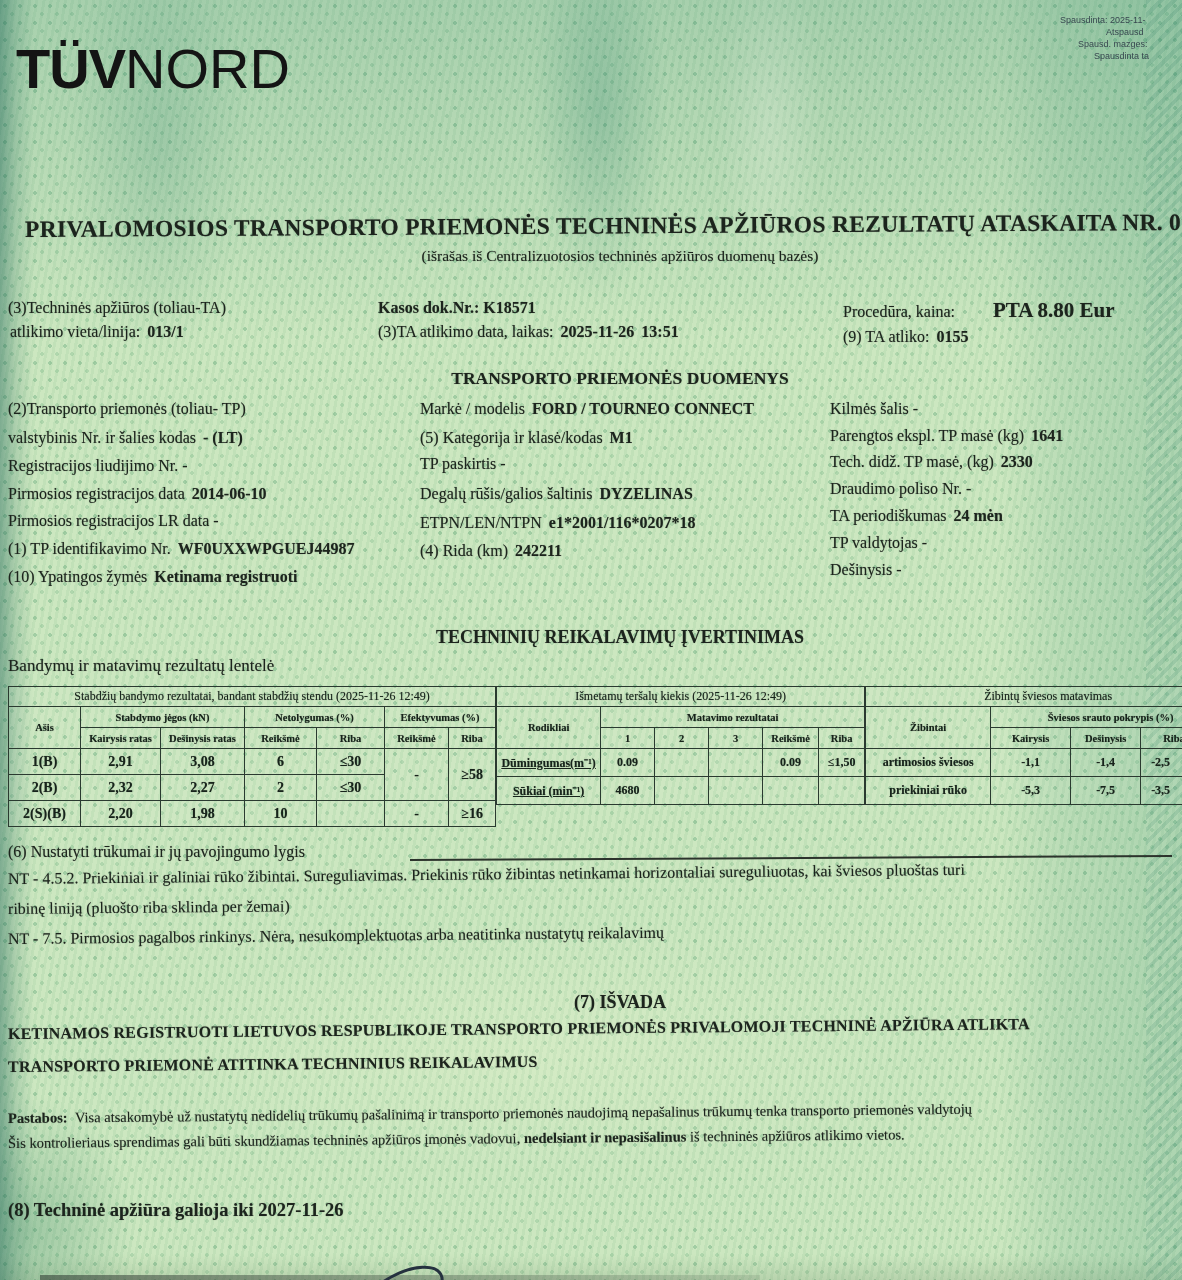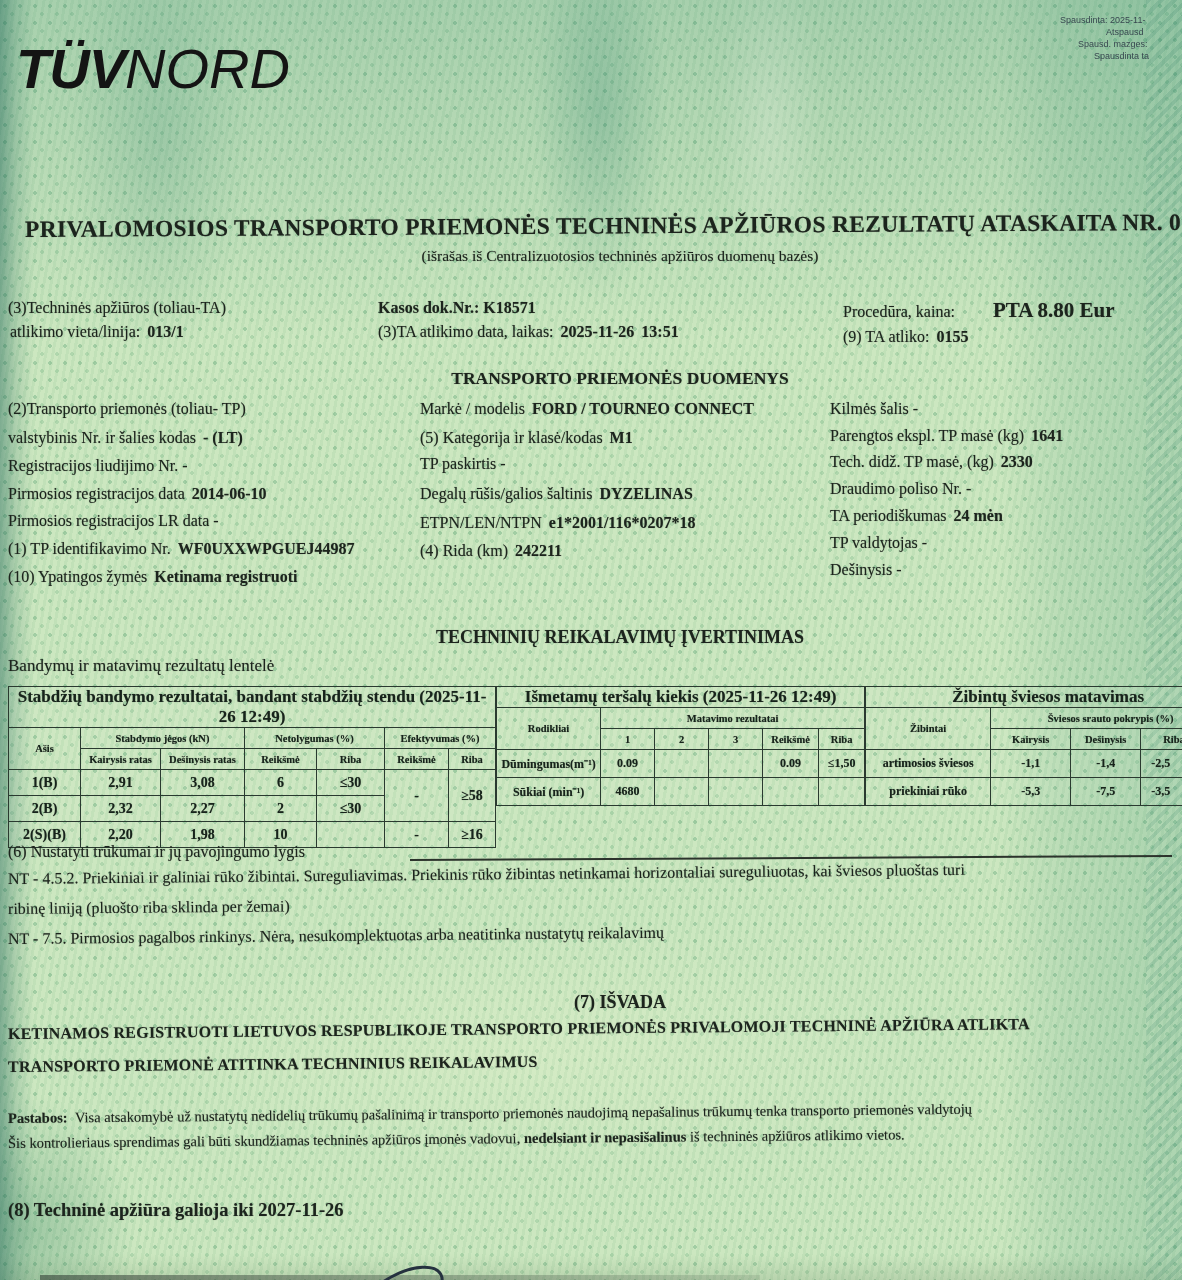--- a/index.html
+++ b/index.html
@@ -40,21 +40,21 @@
     background:linear-gradient(90deg, rgba(42,52,46,0.55), rgba(42,52,46,0.10));
   }
   
   .abs{position:absolute;}
   .sans{font-family:"Liberation Sans",sans-serif;}
   .soft{text-shadow:0 0 1px rgba(28,38,30,0.45);}
   .nowrap{white-space:nowrap;}
   b,.bold{font-weight:bold;}
   .tilt{transform:rotate(-0.55deg); transform-origin:left center;}
   
-  .logo{left:16px; top:36px; font-weight:bold; font-size:56px; letter-spacing:-1px; color:#141414;font-style:italic;}
+  .logo{left:16px; top:36px; font-weight:bold; font-size:56px; letter-spacing:-1px; color:#141414;}
   .logo .nord{font-weight:500; letter-spacing:0;}
   .company{left:318px; top:44px; color:#232c38; line-height:20px; font-size:15px;}
   .company .cname{font-weight:bold; font-size:19px; margin-bottom:6px; color:#1b2430;}
   .accr{left:872px; top:44px; width:180px; text-align:center; color:#3c4a42;}
   .accr-logo{display:block; margin:0 auto;}
   .accr-l1{font-size:12px; letter-spacing:1.5px; font-weight:bold; margin-top:6px;}
   .accr-l2{font-size:12px; letter-spacing:1.2px; font-weight:bold;}
   .accr-badge{
     margin:8px auto 0; width:150px; height:38px; background:rgba(84,99,84,0.52);
     border-radius:2px; display:flex; align-items:center; gap:7px; padding:0 6px; box-sizing:border-box;
@@ -74,25 +74,25 @@
   .fline .vv{margin-left:7px; font-weight:bold;}
   .big-price{font-size:21px; font-weight:bold;}
   
   .tablewrap{left:8px; top:686px; display:flex; align-items:flex-start;}
   table.doc{border-collapse:collapse; table-layout:fixed; background:rgba(255,255,250,0.04);}
   table.doc th, table.doc td{
     border:1.4px solid #2a3a30; padding:0 2px; text-align:center; overflow:hidden;
     font-family:"Liberation Serif",serif; color:#17231b; text-shadow:0 0 .8px rgba(23,35,27,.5);
   }
   table.doc th{font-size:10.5px; font-weight:600;}
-  tr.tt th{font-size:17px; font-weight:bold; height:19px;margin-top:23px;}
+  tr.tt th{font-size:12px; font-weight:normal; height:19px;margin-top:23px;}
   tr.hh{height:21px;}
   tr.bb td{font-size:14px; font-weight:600; height:25px;}
   tr.bb2 td{font-size:12px; font-weight:600; height:27px;}
-  td.tleft{text-align:left; padding-left:4px; font-size:11px;}
+  td.tleft{text-align:left; padding-left:4px; font-size:11px;text-decoration:underline;}
   .cutcell{text-align:left !important; padding-left:10px !important;}
   .cuthead{text-align:left !important; padding-left:22px !important;}
   
   .defline{left:410px; top:857px; width:762px; border-top:2px solid #2c332c; transform:rotate(-0.3deg);}
   .sig{left:340px; top:1243px;}
 </style>
 </head>
 <body>
 
 <div id="doc">

